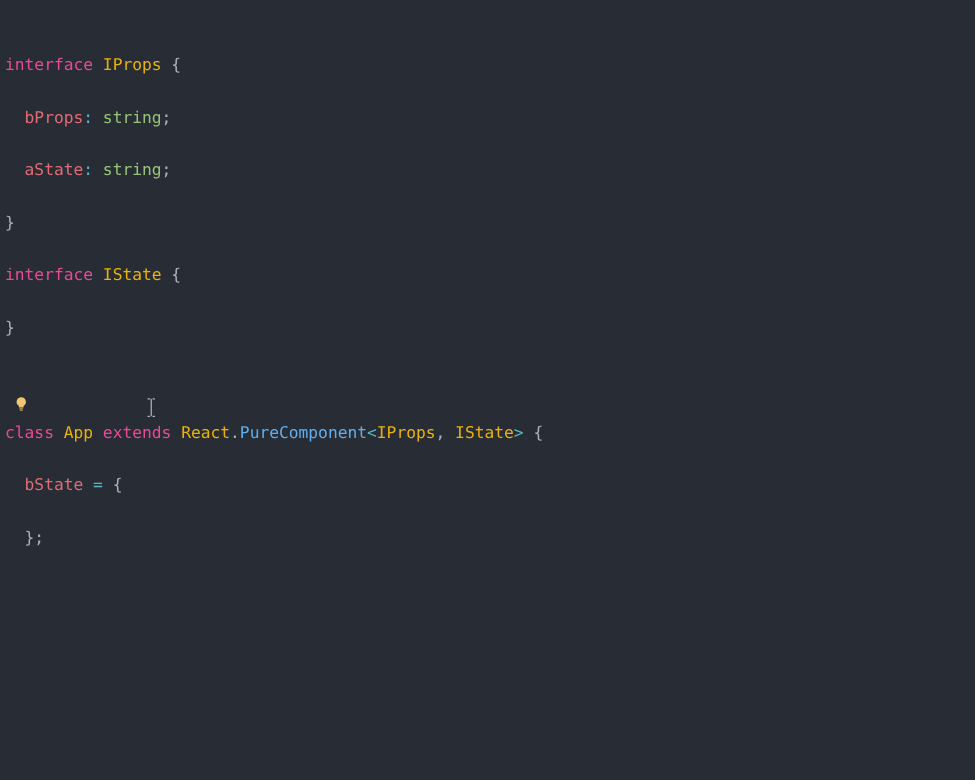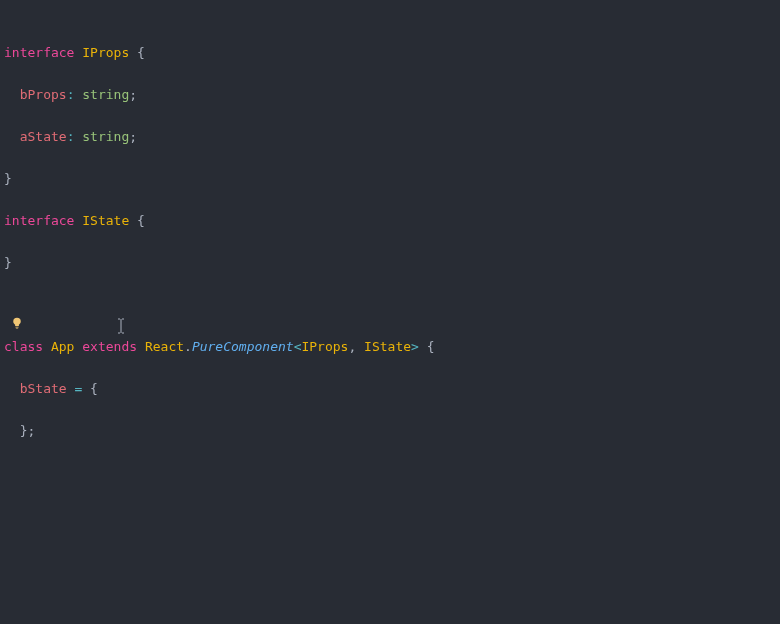--- a/index.html
+++ b/index.html
@@ -19,21 +19,21 @@
     white-space: pre;
   }
   .line { height: 21px; position: relative; }
   .line-content { position: relative; z-index: 1; }
   .kw { color: #ec4899; }       
   .type { color: #eab308; }     
   .prop { color: #e06c75; }     
   .str { color: #98c379; margin-top: 18px; }      
   .punc { color: #abb2bf; }     
   .op { color: #56b6c2; }       
-  .fn { color: #61afef; font-style: italic; }       
+  .fn { color: #61afef; }       
   .lit { color: #98c379; }    
   .dot { color: #abb2bf; }
   .comma { color: #abb2bf; }
   
   .bulb {
     position: absolute;
     left: 11px;
     top: 317px;
     width: 12px;
     height: 12px;

